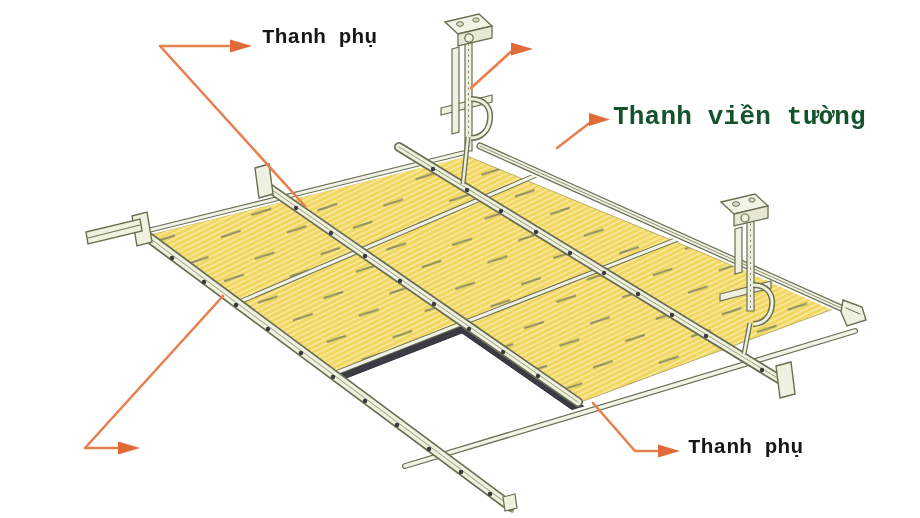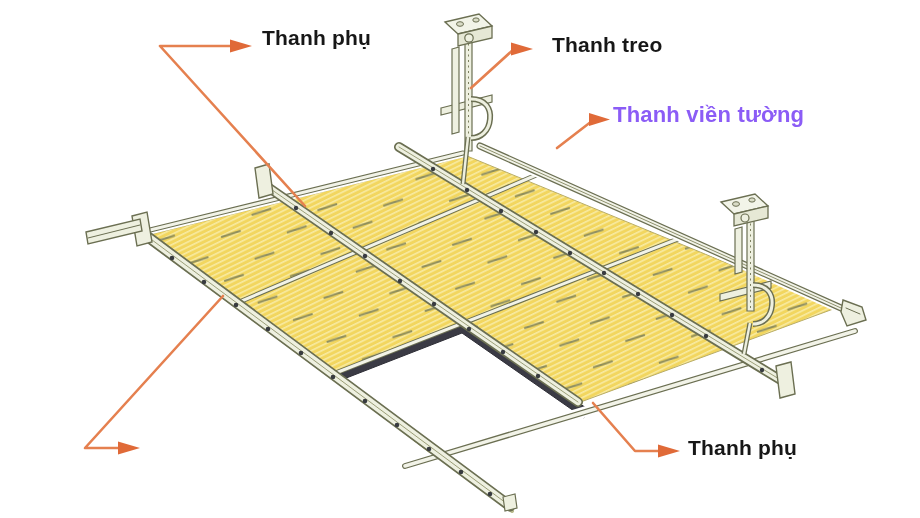--- a/index.html
+++ b/index.html
@@ -1,25 +1,25 @@
 <!DOCTYPE html>
 <html><head>
 <meta charset="utf-8">
 <style>
   html,body{margin:0;padding:0;background:#ffffff;}
   .stage{
     position:relative;width:888px;height:518px;background:#ffffff;
-    overflow:hidden;font-family:Liberation Sans, sans-serif;
+    overflow:hidden;font-family:Liberation Mono, monospace;
   }
   .stage svg{position:absolute;left:0;top:0;}
   .lbl{
     position:absolute;font-weight:bold;font-size:21px;color:#171717;
     white-space:nowrap;letter-spacing:.2px;line-height:1.1;
   }
-  .lbl.green{color:#8b5cf6;font-size:22px;}
+  .lbl.green{color:#14532d;font-size:26px;}
 </style>
 </head>
 <body>
 
 <div class="stage">
 
 <svg width="920" height="518" viewBox="0 0 920 518">
   <defs>
     <pattern id="hatch" width="4.6" height="4.6" patternUnits="userSpaceOnUse" patternTransform="rotate(64)">
       <rect width="4.6" height="4.6" fill="#f2d65f"></rect>
@@ -192,20 +192,19 @@
     </g>
     <g>
       <polyline points="593,403 635,451 660,451"></polyline>
       <polygon points="658,444.5 680,451 658,457.5" fill="#e06a38" stroke="none"></polygon>
     </g>
   </g>
 </svg>
 
 <div class="lbl" style="left:262px;top:26px;">Thanh phụ</div>
 
-<div class="lbl" style="left:552px;top:33px;">Thanh treo</div>
 
 <div class="lbl green" style="left:613px;top:103px;">Thanh viền tường</div>
 
 
 <div class="lbl" style="left:688px;top:436px;">Thanh phụ</div>
 
 </div>
 
 </body></html>

